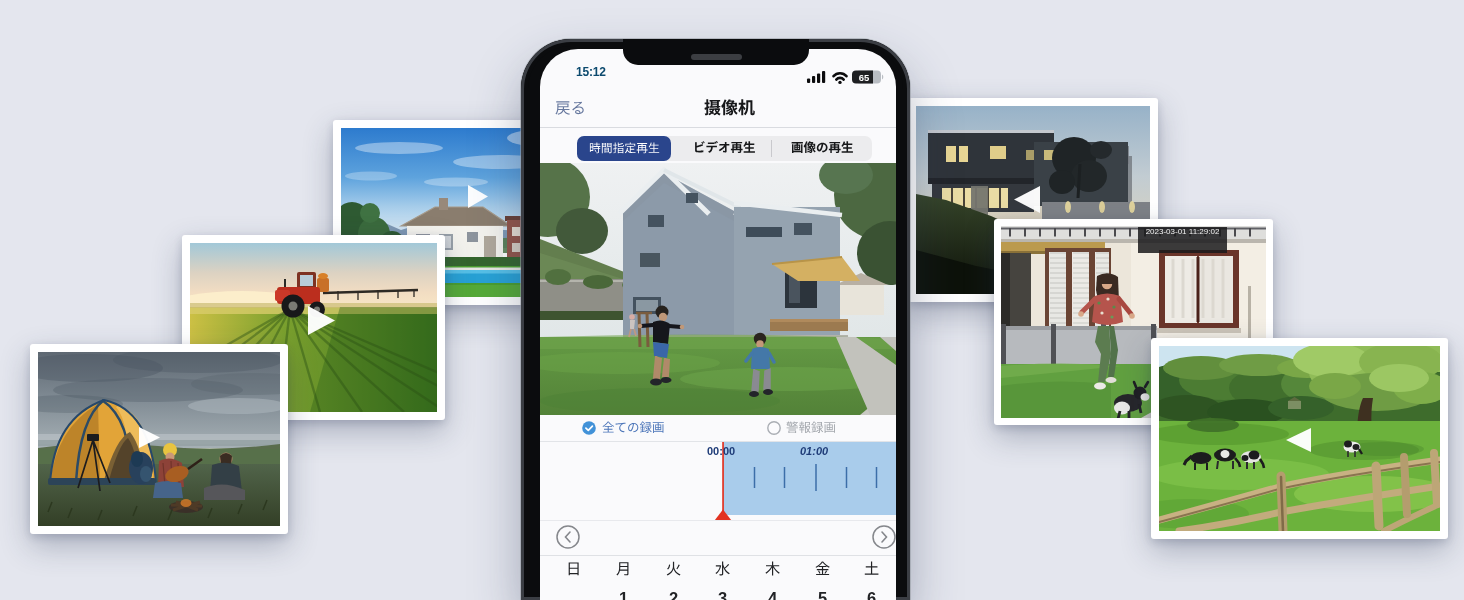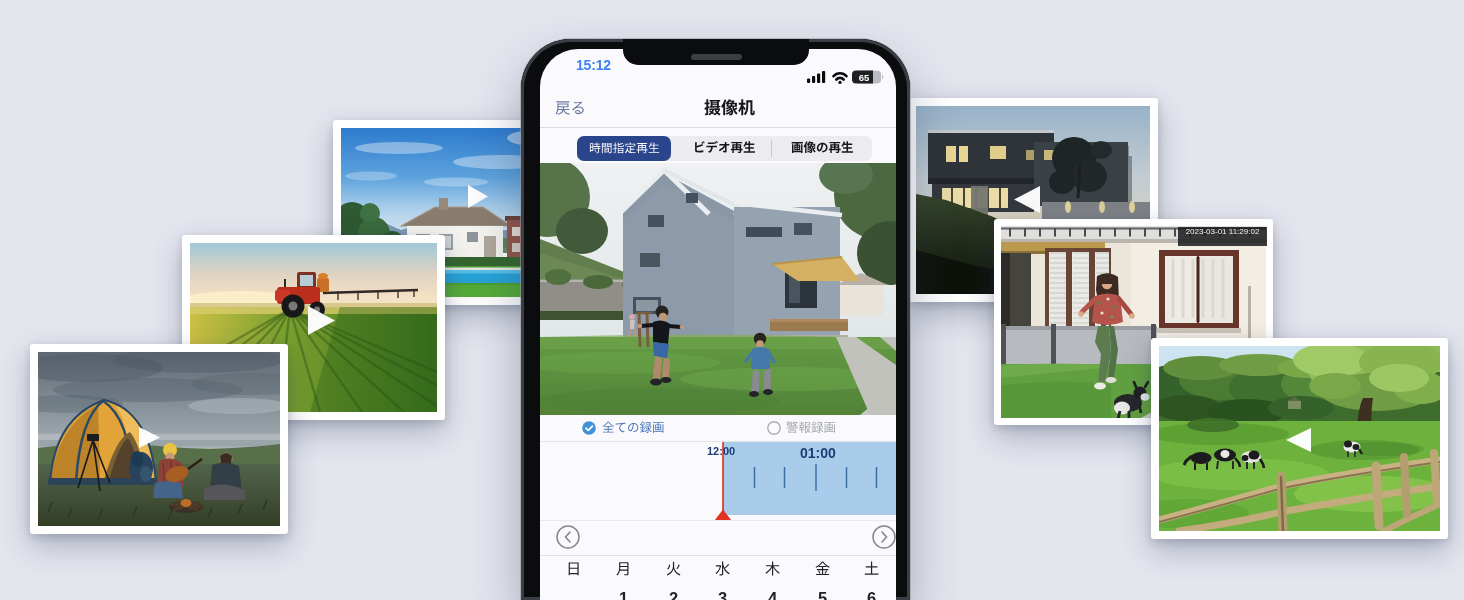--- a/index.html
+++ b/index.html
@@ -397,21 +397,21 @@
 <path d="M122,130 L124,185" stroke="#b49d6e" stroke-width="9"></path>
 <path d="M122,131 L124,185" stroke="#806b48" stroke-width="2.5"></path>
 <path d="M217,120 L220,180" stroke="#bda677" stroke-width="9"></path>
 <path d="M245,111 L248,168" stroke="#b49d6e" stroke-width="8"></path>
 <path d="M275,107 L278,158" stroke="#bda677" stroke-width="8"></path>
 </g>
 <path d="M152,82 L127,94 152,106Z" fill="#fff" opacity=".97"></path>
 </svg>
       </div>
     </div>
-    <div style="position:absolute;left:1178px;top:226.5px;width:89px;height:19px;background:rgba(26,26,28,.85);z-index:8;color:#f0f0f0;font-size:8px;line-height:10.5px;text-align:center;">2023-03-01 11:29:02</div>
+    <div style="position:absolute;left:1138px;top:226.5px;width:89px;height:26px;background:rgba(26,26,28,.85);z-index:8;color:#f0f0f0;font-size:8px;line-height:10.5px;text-align:center;">2023-03-01 11:29:02</div>
     <div style="position:absolute;left:521px;top:39px;width:389px;height:561px;z-index:5;background:#0b0c0e;border-radius:50px 50px 0 0;box-shadow:0 0 0 1px rgba(150,155,162,.55), inset 0 0 0 3px #3b3e44, inset 0 0 0 7px #0b0c0e, 0 24px 50px rgba(40,52,84,.35);"></div>
     <div style="position:absolute;left:540px;top:49px;width:356px;height:551px;z-index:10;background:#fafafc;border-radius:38px 38px 0 0;overflow:hidden;">
       <div style="position:absolute;left:0;top:114px;width:356px;height:252px;">
         <svg width="356" height="252" viewBox="0 0 356 252" style="display:block">
 <defs>
 <linearGradient id="hsky" x1="0" y1="0" x2="0" y2="1">
 <stop offset="0" stop-color="#eff1f2"></stop>
               <stop offset="1" stop-color="#e0e6e7"></stop>
 </linearGradient>
 <linearGradient id="hlawn" x1="0" y1="0" x2="0" y2="1">
@@ -479,21 +479,21 @@
 <ellipse cx="126" cy="217" rx="5.5" ry="3" fill="#23242a"></ellipse>
 <circle cx="220" cy="176" r="6.2" fill="#2a241e"></circle>
 <circle cx="220" cy="181" r="3.8" fill="#c49878"></circle>
 <path d="M212,186 Q220,182 229,186 L230,206 211,206Z" fill="#4478a8"></path>
 <path d="M212,190 L206,198 M229,190 L234,199" stroke="#4478a8" stroke-width="3.5" stroke-linecap="round"></path>
 <path d="M214,206 L212,228 218,228 219,208 M225,208 L224,226 230,226 230,206Z" fill="#8a8a92" stroke="#8a8a92" stroke-width="1.5"></path>
 <ellipse cx="214" cy="231" rx="5" ry="3" fill="#23242a"></ellipse>
 <ellipse cx="228" cy="229" rx="5" ry="3" fill="#23242a"></ellipse>
 </svg>
       </div>
-      <div style="position:absolute;left:36px;top:8px;font-size:14px;font-weight:bold;color:#3b82f6;letter-spacing:-.2px;">15:12</div>
+      <div style="position:absolute;left:36px;top:16px;font-size:12px;font-weight:bold;color:#0c4a6e;letter-spacing:-.2px;">15:12</div>
       <div style="position:absolute;left:266px;top:20px;">
         <svg width="80" height="17" viewBox="0 0 80 17" style="display:block">
 <g fill="#0c0c0e">
 <rect x="1" y="9.5" width="3.2" height="4.5" rx="1"></rect>
 <rect x="6" y="7" width="3.2" height="7" rx="1"></rect>
 <rect x="11" y="4.5" width="3.2" height="9.5" rx="1"></rect>
 <rect x="16" y="2" width="3.2" height="12" rx="1"></rect>
 </g>
 <g stroke="#0c0c0e" fill="none" stroke-linecap="round">
 <path d="M27.5,7.2 A8.5,8.5 0 0 1 40.5,7.2" stroke-width="2.6"></path>
@@ -601,22 +601,22 @@
 <path d="M54.5,25 v21"></path>
             <path d="M84.5,25 v21"></path>
             <path d="M116,22 v27"></path>
             <path d="M146.5,25 v21"></path>
             <path d="M176.5,25 v21"></path>
 </g>
 <rect x="22.2" y="0" width="1.7" height="73" fill="#e23322"></rect>
 <path d="M23,67.5 L31.5,78.5 L14.5,78.5Z" fill="#e23322"></path>
 </svg>
       </div>
-      <div style="position:absolute;left:167px;top:396px;font-size:11px;font-weight:bold;color:#1f3c78;">12:00</div>
-      <div style="position:absolute;left:260px;top:396px;font-size:14px;font-weight:bold;color:#1f3c78;">01:00</div>
+      <div style="position:absolute;left:167px;top:396px;font-size:11px;font-weight:bold;color:#1f3c78;">00:00</div>
+      <div style="position:absolute;left:260px;top:396px;font-size:11px;font-weight:bold;color:#1f3c78;font-style:italic;">01:00</div>
       <div style="position:absolute;left:0;top:470.5px;width:356px;height:1px;background:#e8e9ed;"></div>
       <div style="position:absolute;left:16px;top:476px;">
         <svg width="24" height="24" viewBox="0 0 24 24" style="display:block">
 <circle cx="12" cy="12" r="11" fill="none" stroke="#85878c" stroke-width="1.5"></circle>
 <path d="M14,7 L9.5,12 L14,17" fill="none" stroke="#85878c" stroke-width="1.6" stroke-linecap="round"></path>
 </svg>
       </div>
       <div style="position:absolute;left:332px;top:476px;">
         <svg width="24" height="24" viewBox="0 0 24 24" style="display:block">
 <circle cx="12" cy="12" r="11" fill="none" stroke="#85878c" stroke-width="1.5"></circle>

